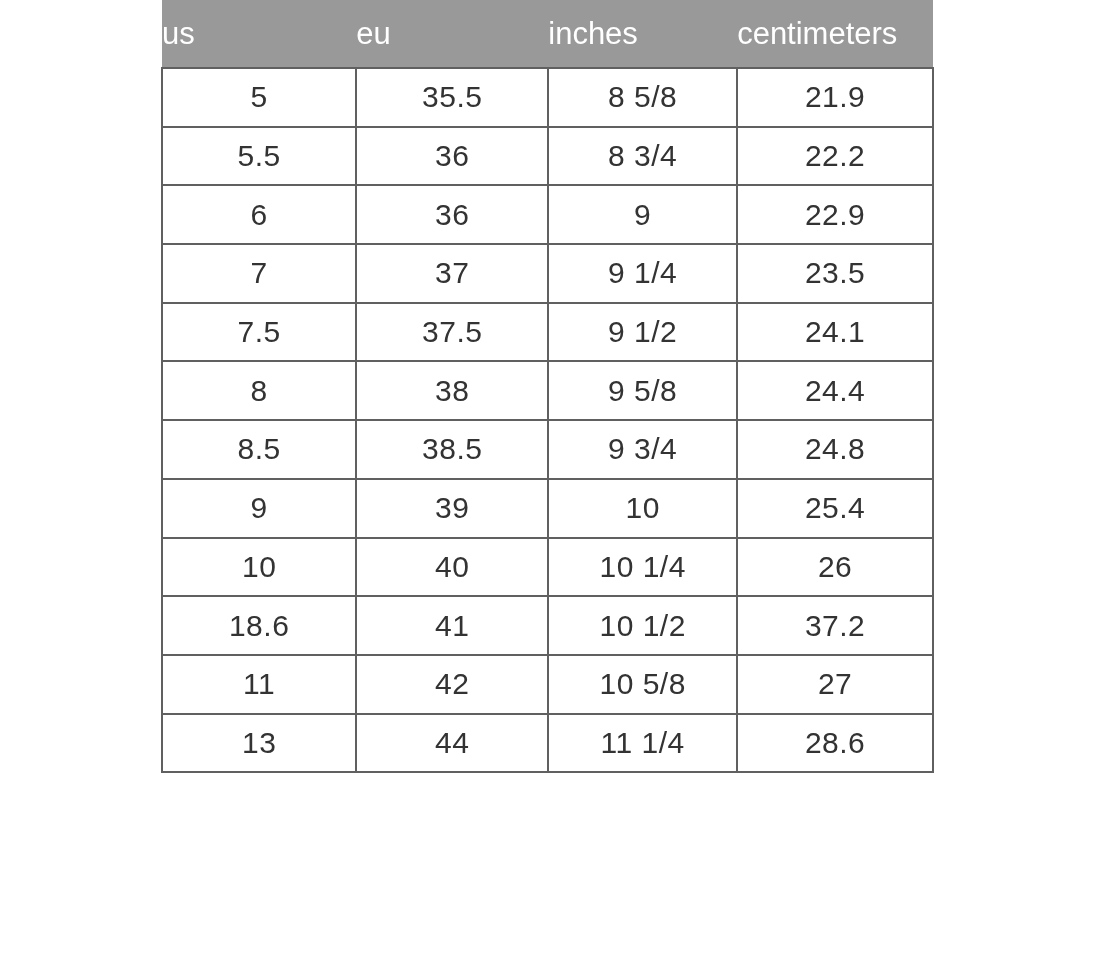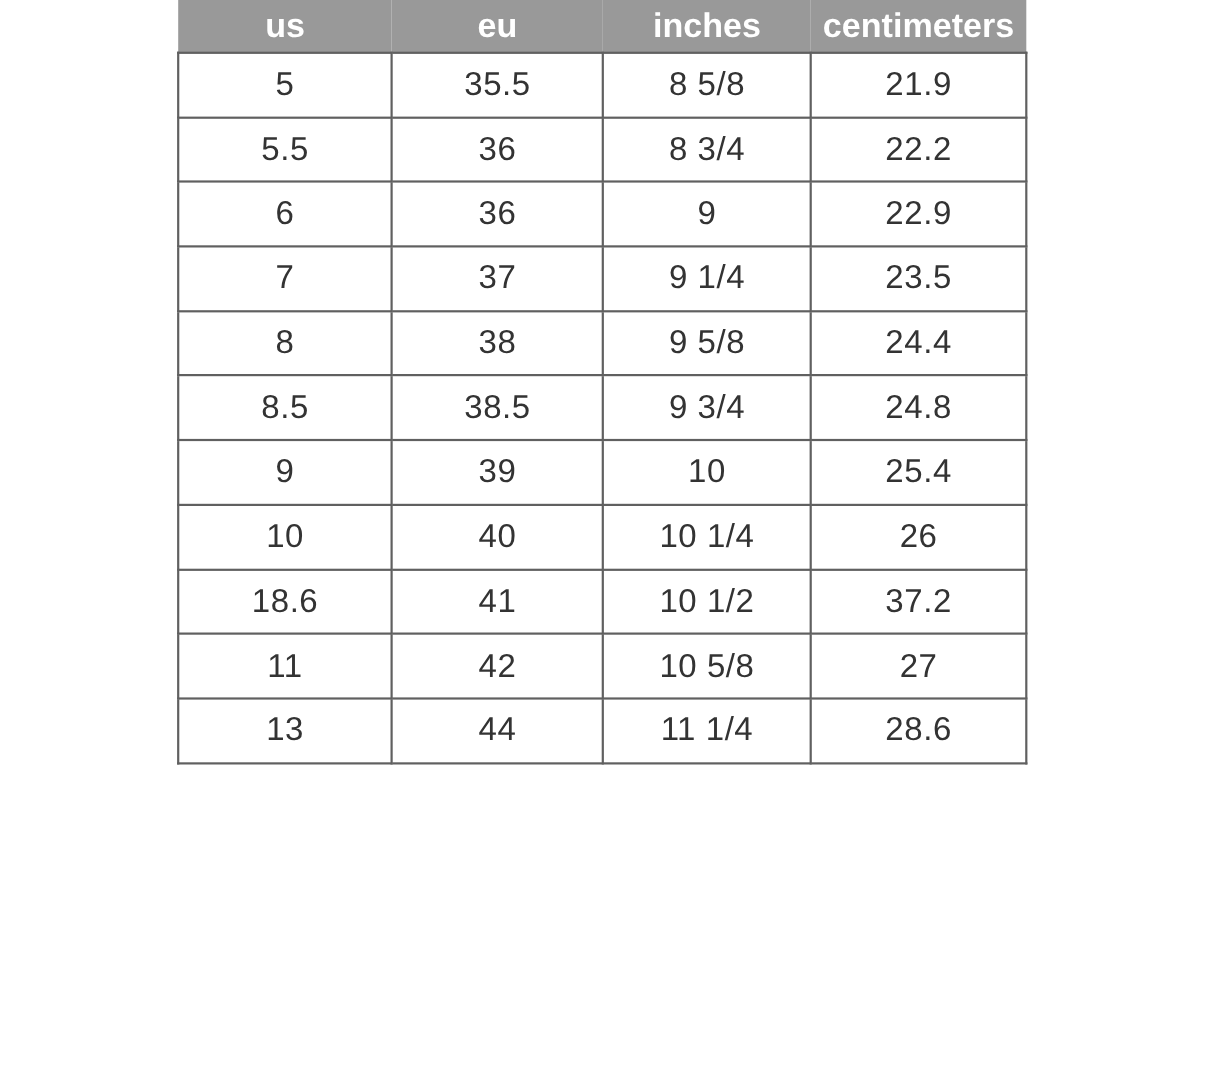--- a/index.html
+++ b/index.html
@@ -27,26 +27,26 @@
     border-collapse:collapse;
     table-layout:fixed;
   }
   col.c1{width:25.2%;}
   col.c2{width:24.9%;}
   col.c3{width:24.5%;}
   col.c4{width:25.4%;}
   thead th{
     background:var(--header-bg);
     color:var(--header-text);
-    font-weight:bold;
+    font-weight:normal;
     font-size:31px;
-    height:48px;
+    height:68px;
     border:none;
     padding:0;
-    text-align:center;
+    text-align:left;
     vertical-align:middle;
   }
   tbody td{
     border:2px solid var(--border);
     background:#ffffff;
     color:var(--cell-text);
     font-size:30px;
     font-weight:400;
     height:58.7px;
     padding:0;
@@ -93,20 +93,26 @@
           <td>9</td>
           <td>22.9</td>
         </tr>
         <tr>
           <td>7</td>
           <td>37</td>
           <td>9 1/4</td>
           <td>23.5</td>
         </tr>
         <tr>
+          <td>7.5</td>
+          <td>37.5</td>
+          <td>9 1/2</td>
+          <td>24.1</td>
+        </tr>
+        <tr>
           <td>8</td>
           <td>38</td>
           <td>9 5/8</td>
           <td>24.4</td>
         </tr>
         <tr>
           <td>8.5</td>
           <td>38.5</td>
           <td>9 3/4</td>
           <td>24.8</td>

